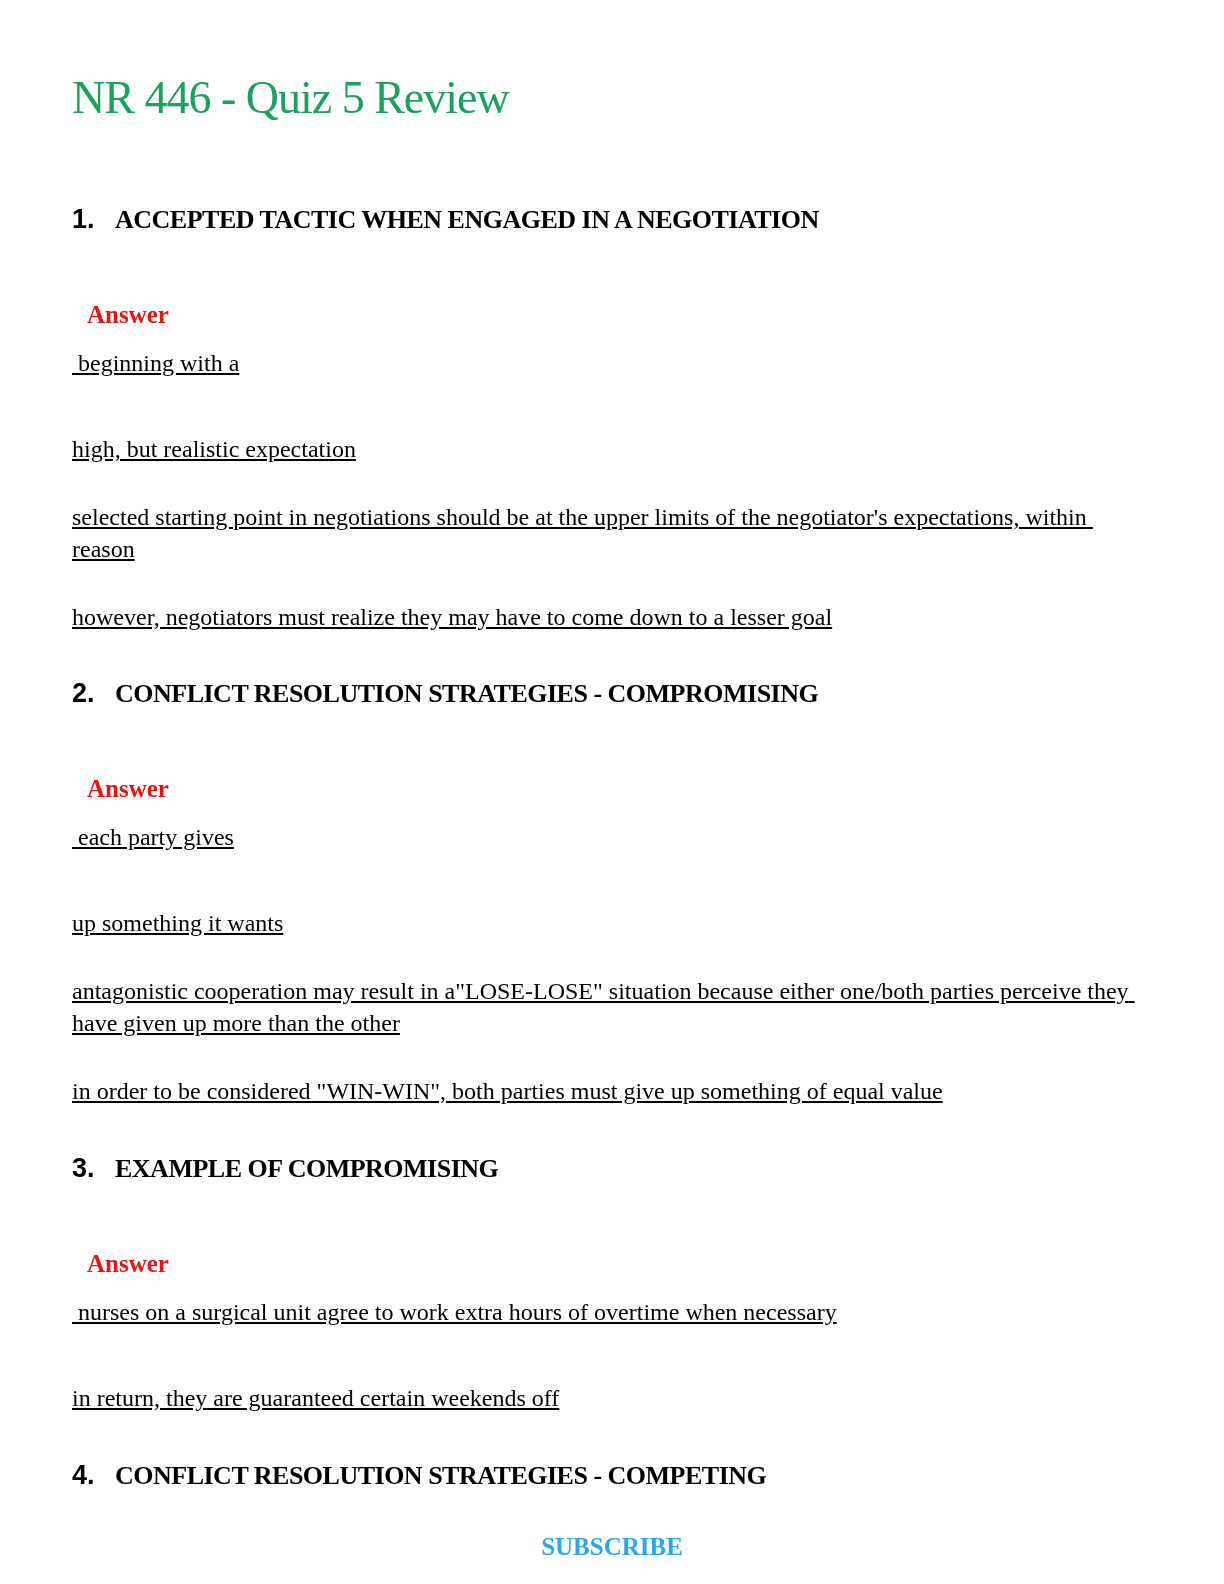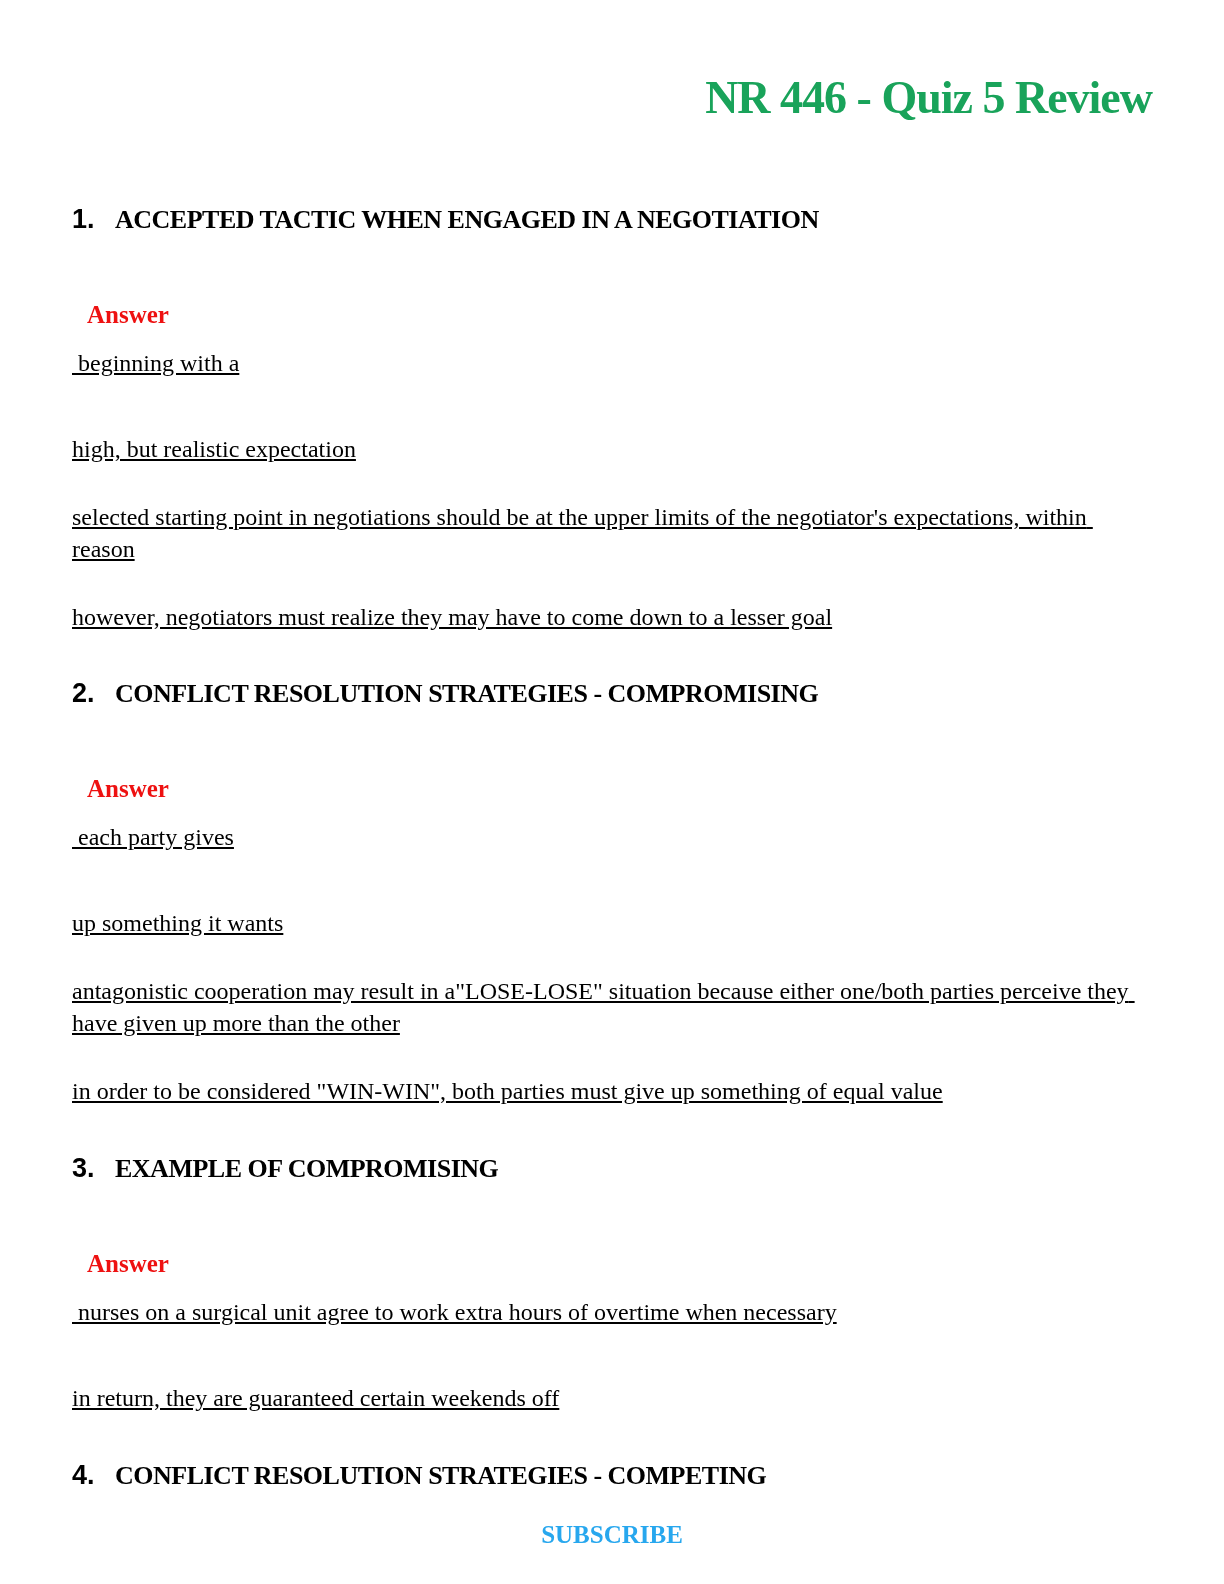--- a/index.html
+++ b/index.html
@@ -18,23 +18,23 @@
     color: var(--text-black);
     overflow: hidden;
   }
   .doc {
     width: 1224px;
     height: 1584px;
     padding: 0 72px;
   }
   .doc-title {
     margin: 72px 0 34px 0;
-    text-align: right;
+    text-align: left;
     font-size: 46px;
-    font-weight: bold;
+    font-weight: normal;
     letter-spacing: -1px;
     color: var(--title-green);
     line-height: 1.15;
   }
   .question-heading {
     margin-top: 44px;
     font-size: 26px;
     line-height: 1.25;
     letter-spacing: -0.5px;
     display: flex;
@@ -61,21 +61,21 @@
     margin: 0;
     font-size: 24px;
     line-height: 1.33;
     white-space: pre-wrap;
     text-decoration: underline;
   }
   .answer-p.p-first  { margin-top: 18px; }
   .answer-p.p-second { margin-top: 54px; }
   .answer-p.p-rest   { margin-top: 36px; }
   .doc-footer {
-    margin-top: 28px;
+    margin-top: 40px;
     text-align: center;
   }
   .subscribe {
     font-size: 25px;
     font-weight: bold;
     color: var(--subscribe-blue);
     text-decoration: none;
     letter-spacing: 0;
   }
 </style>

